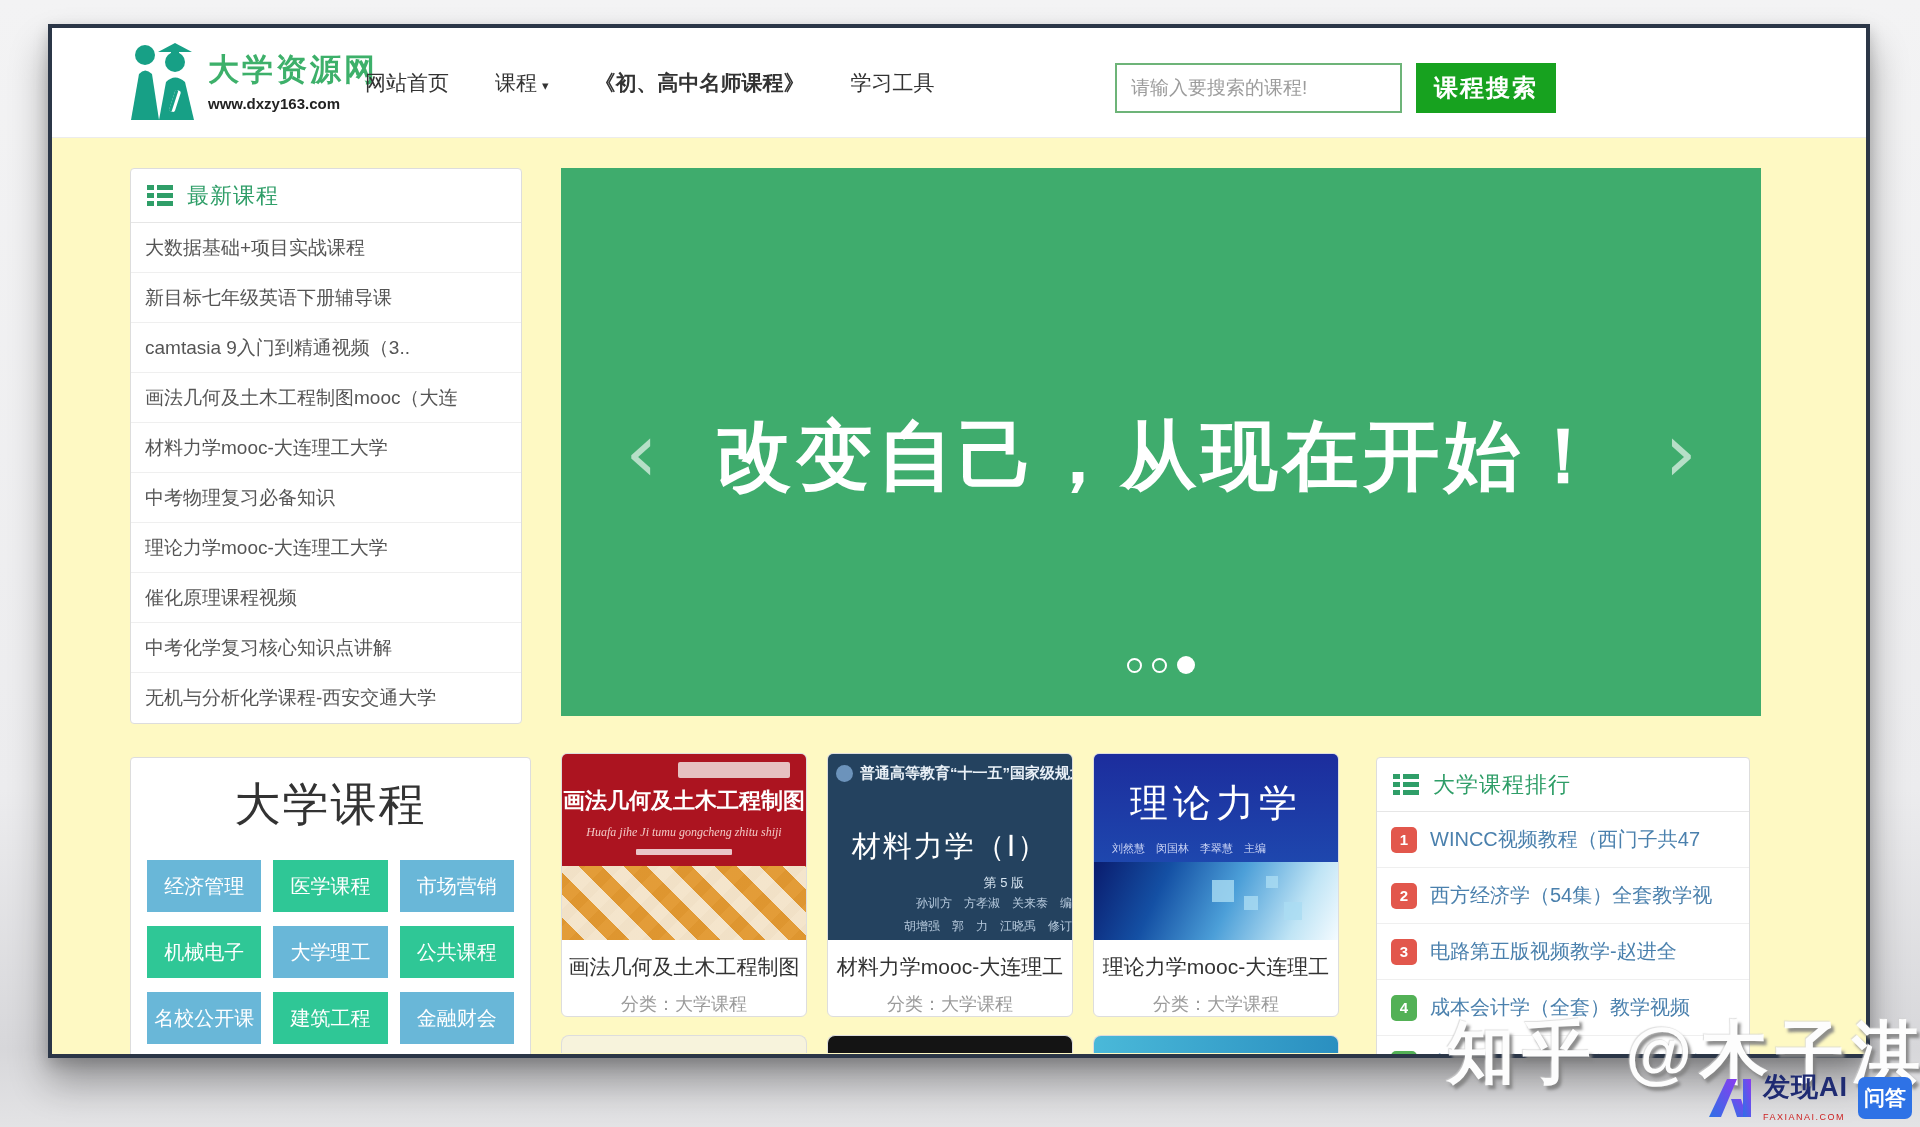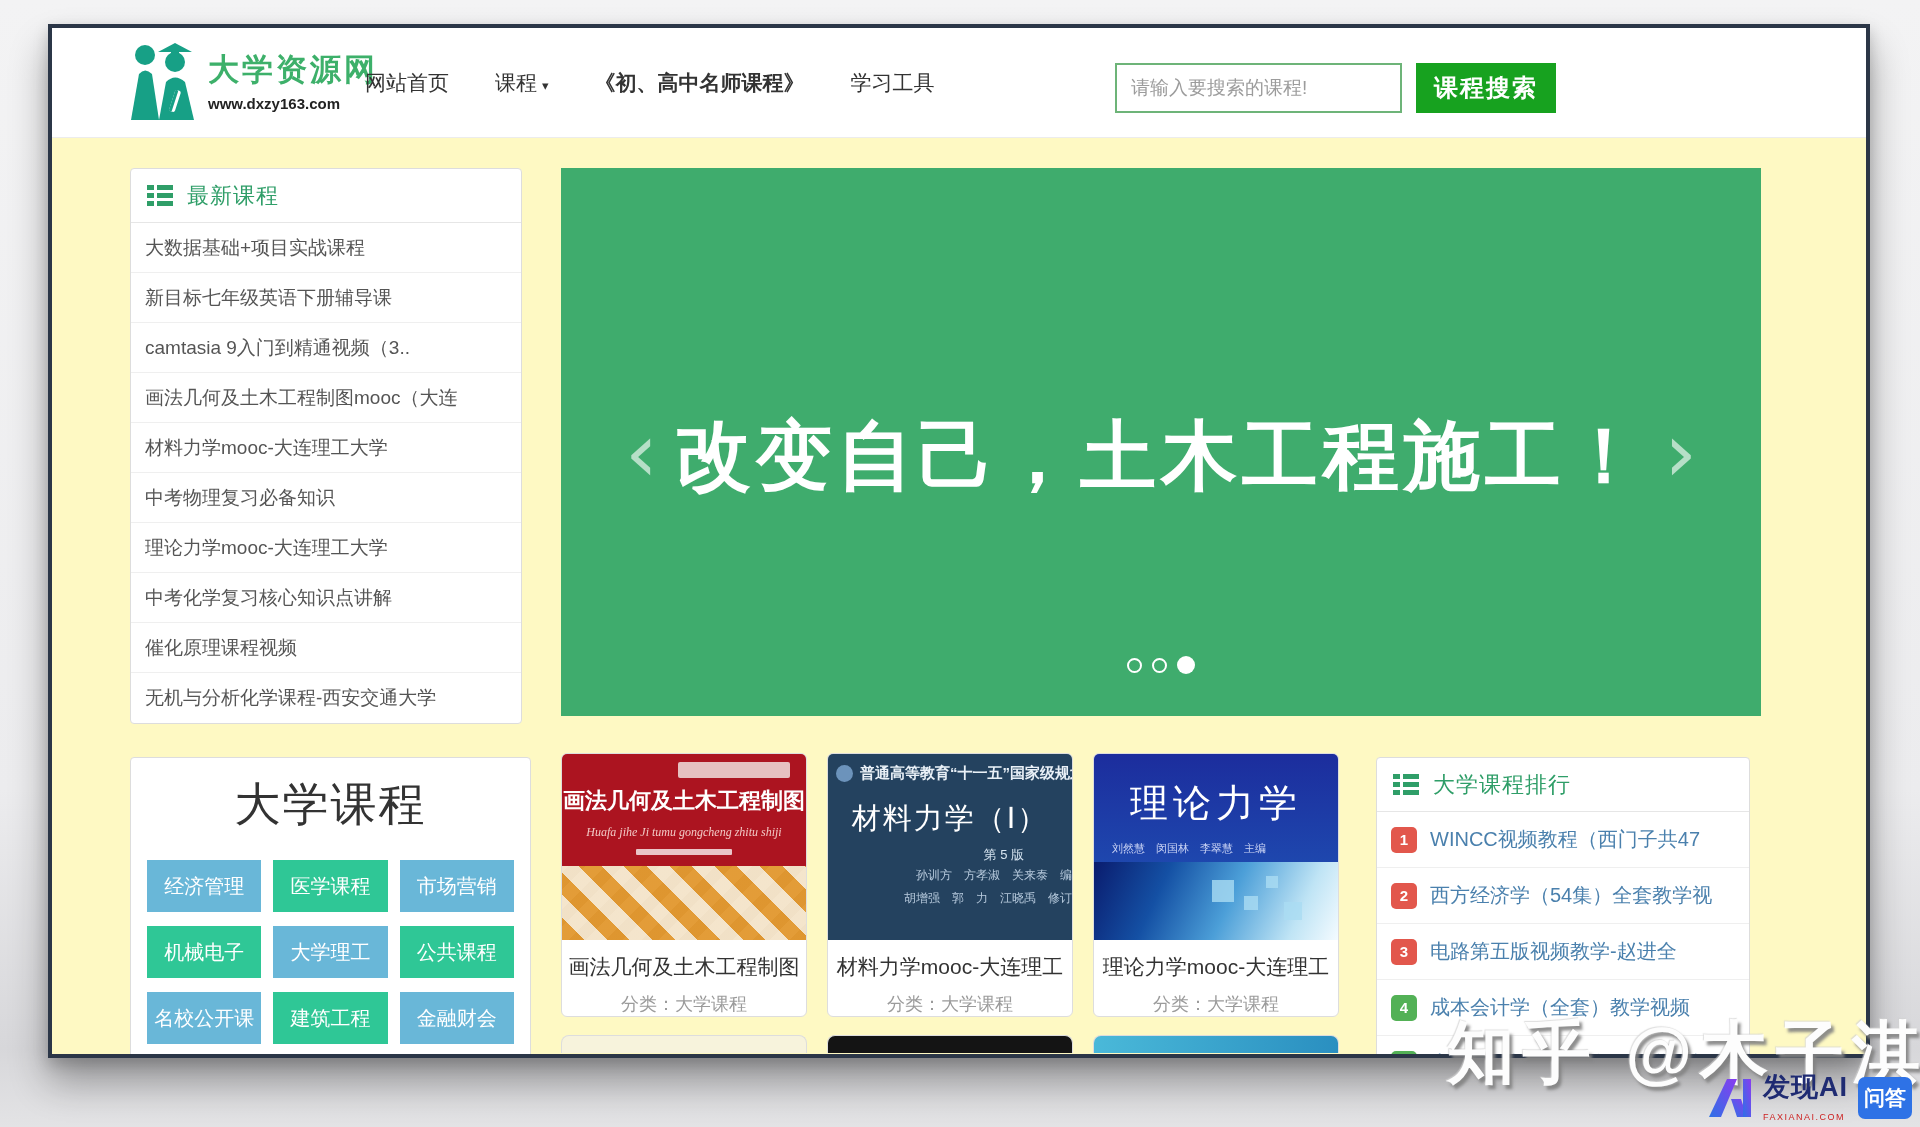--- a/index.html
+++ b/index.html
@@ -79,21 +79,21 @@
     background:
       repeating-linear-gradient(45deg, rgba(227,150,40,.85) 0 16px, rgba(246,233,210,.9) 16px 32px),
       repeating-linear-gradient(-45deg, rgba(150,100,40,.35) 0 12px, rgba(255,255,255,.2) 12px 26px),
       #dcb078; }
   
   .c2 { height:100%; background:#24425f; color:#fff; }
   .c2-band { display:flex; align-items:center; gap:7px; padding:10px 8px 0 8px; }
   .c2-circle { width:17px; height:17px; border-radius:50%; background:#6c93bb; flex:none; }
   .c2-band-text { font-size:15px; font-weight:bold; color:#e9f0f7; white-space:nowrap; }
   .c2-title { font-family:Liberation Mono, monospace; text-align:center;
-    font-size:29px; letter-spacing:2px; margin-top:16px; }
+    font-size:29px; letter-spacing:2px; margin-top:44px; }
   .c2-edition { text-align:right; padding-right:48px; font-size:13px; color:#d6e4f0; margin-top:7px; }
   .c2-authors { text-align:right; font-size:12px; color:#b7cadd; margin-top:0; line-height:1.9; white-space:nowrap; }
   
   .c3-top { height:108px; background:linear-gradient(180deg,#1c2d9d,#1e47ae); color:#fff; }
   .c3-title { text-align:center; font-size:38px; letter-spacing:5px; padding-top:24px; }
   .c3-authors { font-size:11px; color:#ccd5f5; padding:12px 0 0 18px; white-space:nowrap; }
   .c3-bottom { height:78px; position:relative;
     background:linear-gradient(115deg,#0a1c6e 0%,#1450a4 28%,#4c9fd8 55%,#bfe4f5 82%,#f4fbff 100%); }
   .c3-sq { position:absolute; background:rgba(170,220,243,.8); }
   
@@ -166,28 +166,28 @@
       <span class="panel-head-title">最新课程</span>
     </div>
     <ul>
       <li class="latest-item">大数据基础+项目实战课程</li>
       <li class="latest-item">新目标七年级英语下册辅导课</li>
       <li class="latest-item">camtasia 9入门到精通视频（3..</li>
       <li class="latest-item">画法几何及土木工程制图mooc（大连</li>
       <li class="latest-item">材料力学mooc-大连理工大学</li>
       <li class="latest-item">中考物理复习必备知识</li>
       <li class="latest-item">理论力学mooc-大连理工大学</li>
+      <li class="latest-item">催化原理课程视频</li>
       <li class="latest-item">中考化学复习核心知识点讲解</li>
-      <li class="latest-item">催化原理课程视频</li>
       <li class="latest-item">无机与分析化学课程-西安交通大学</li>
     </ul>
   </div>
 
   <div class="carousel" style="background: rgb(63, 172, 109);">
-    <div class="slogan">改变自己，土木工程施工！</div>
+    <div class="slogan">改变自己，从现在开始！</div>
     <div class="car-arrow left">‹</div>
     <div class="car-arrow right">›</div>
     <div class="dots">
       <div class="dot"></div>
       <div class="dot"></div>
       <div class="dot active"></div>
     </div>
   </div>
 
   <div class="panel panel-cat">

